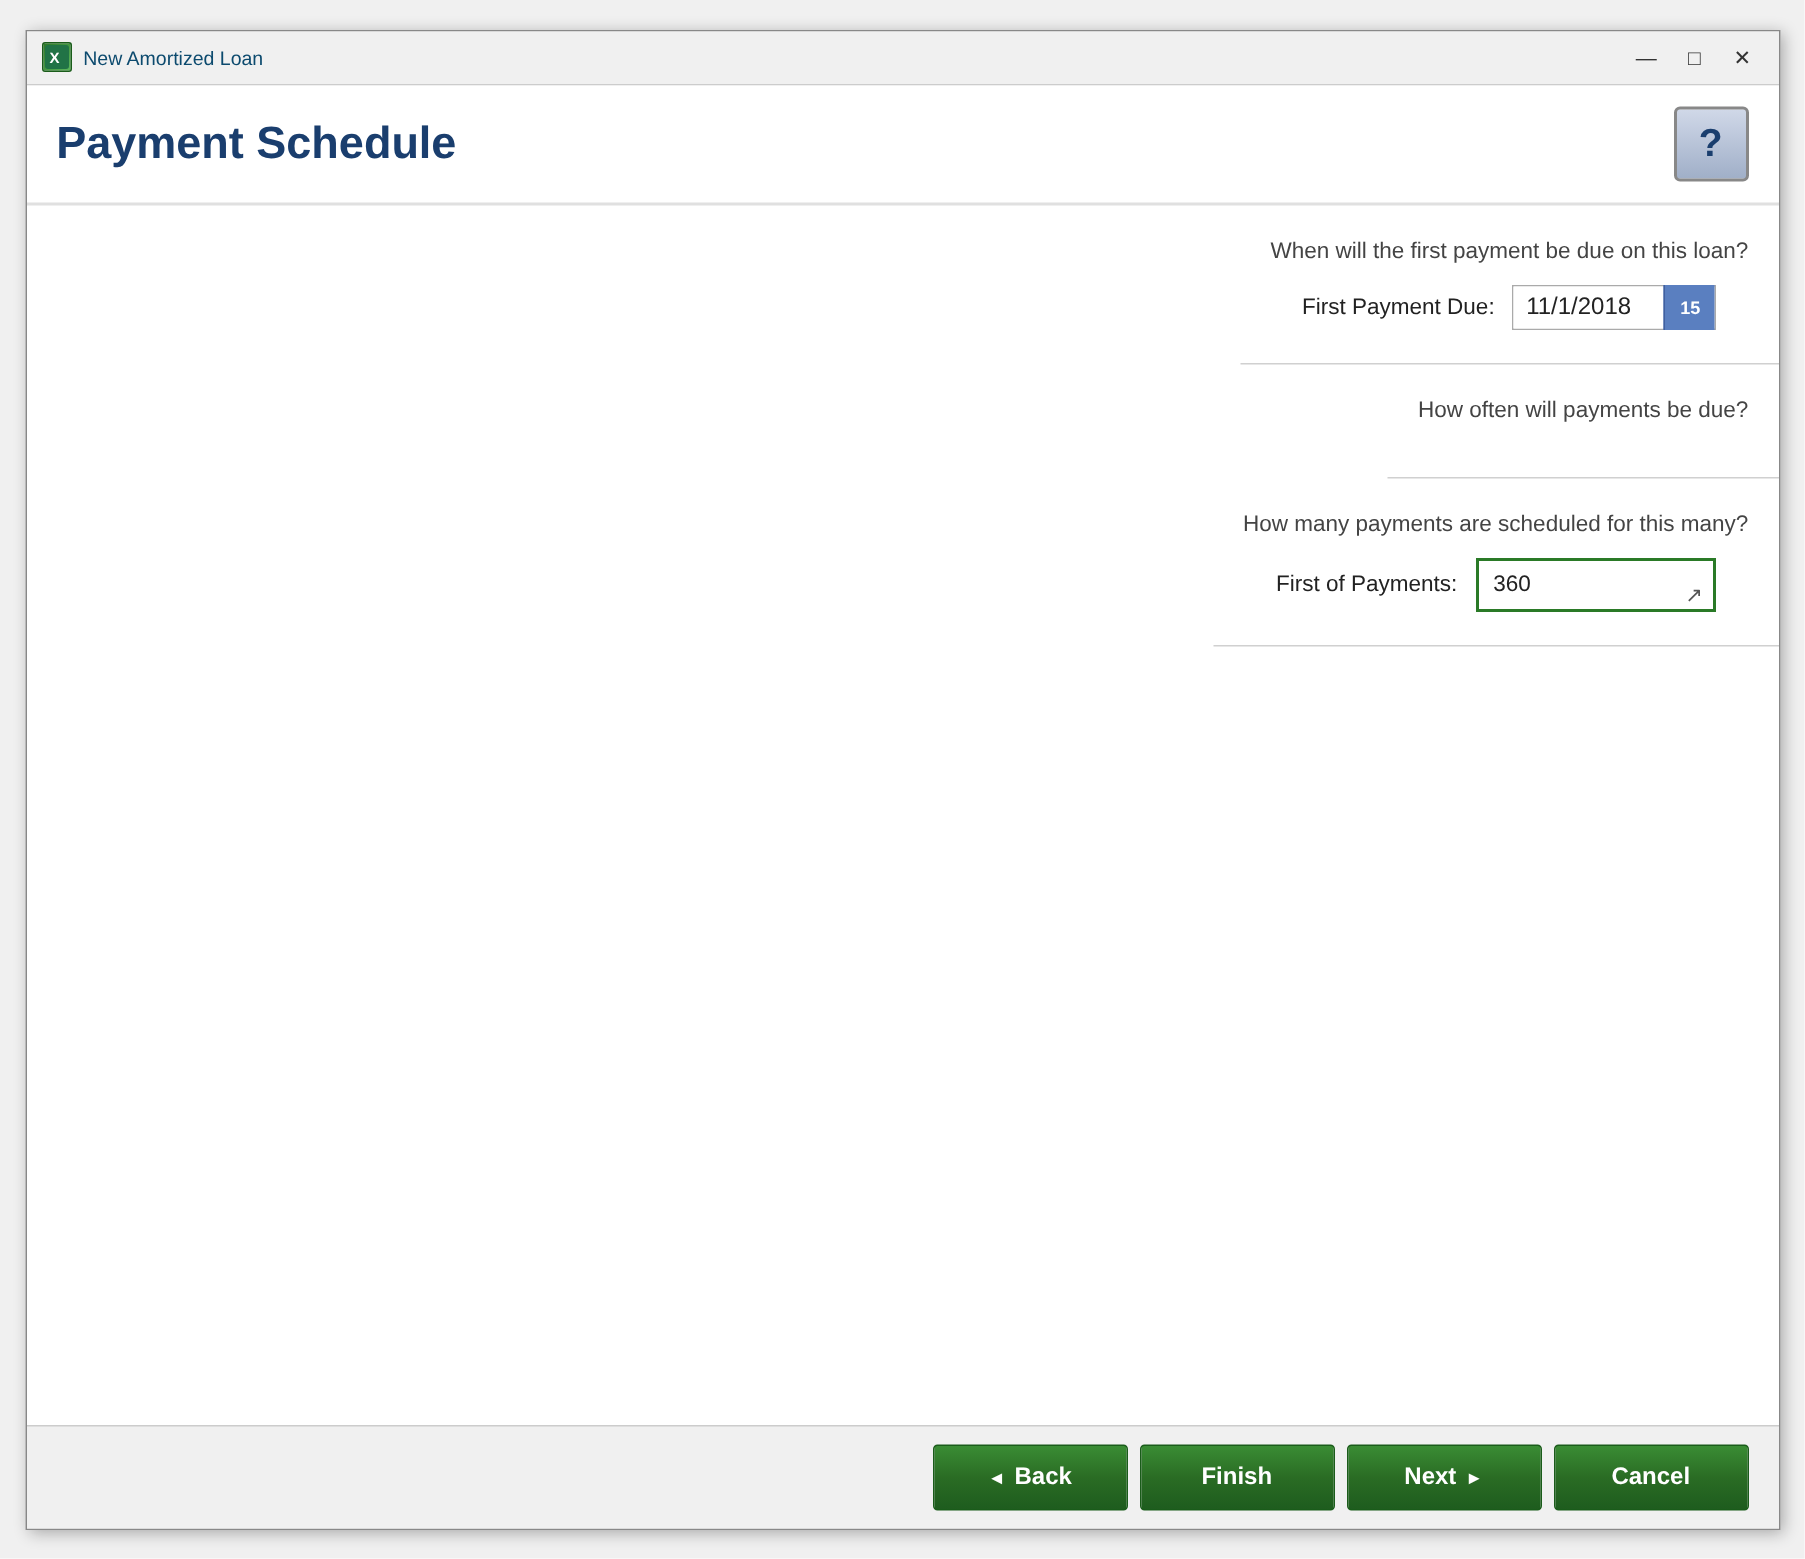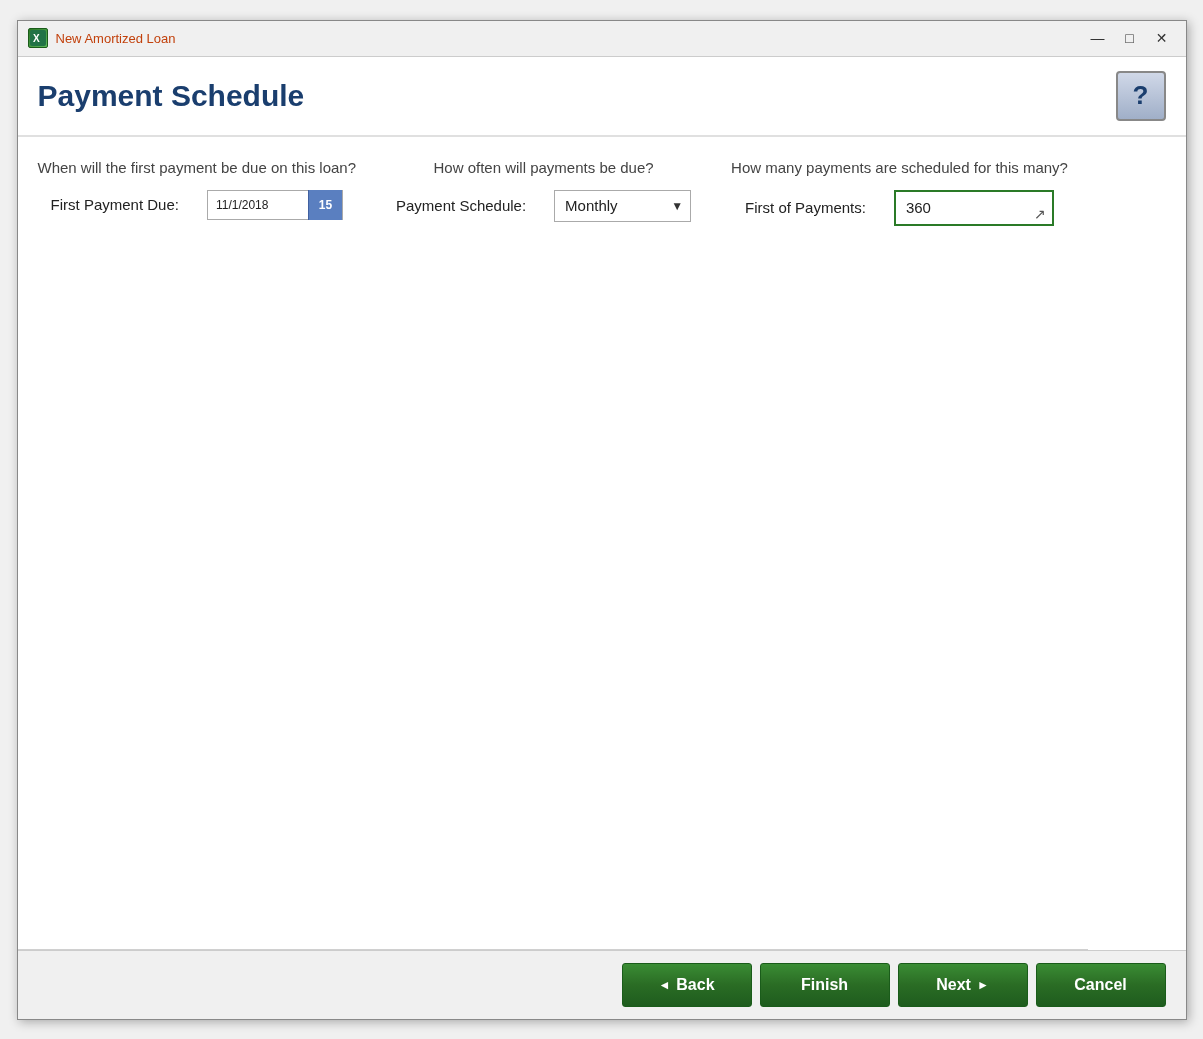--- a/index.html
+++ b/index.html
@@ -51,21 +51,21 @@
       display: flex;
       align-items: center;
       justify-content: center;
       font-size: 10px;
       color: white;
       font-weight: bold;
     }
 
     .title-bar-title {
       font-size: 13px;
-      color: #c2410c;
+      color: #0c4a6e;
     }
 
     .title-bar-controls {
       display: flex;
       gap: 4px;
     }
 
     .title-btn {
       width: 28px;
       height: 22px;
@@ -109,60 +109,61 @@
       font-size: 26px;
       color: #1a3e6e;
       font-weight: bold;
     }
 
     .content-area {
       flex: 1;
       padding: 0;
       overflow-y: auto;
       display: flex;
-      flex-direction: row;
+      flex-direction: column;
+      align-items: flex-end;
     }
 
     .section {
       padding: 22px 20px 22px;
       border-bottom: 1px solid #d0d0d0;
     }
 
     .section-question {
       text-align: center;
       font-size: 15px;
       color: #444;
       margin-bottom: 14px;
     }
 
     .form-row {
       display: flex;
       align-items: center;
       justify-content: center;
-      gap: 28px;
+      gap: 12px;
     }
 
     .form-label {
       font-size: 15px;
       color: #222;
     }
 
     .date-field {
       display: flex;
       align-items: center;
       border: 1px solid #aaa;
       background: white;
       height: 30px;
     }
 
     .date-input {
       border: none;
       outline: none;
       padding: 0 8px;
-      font-size: 12px;
+      font-size: 16px;
       height: 100%;
       width: 100px;
       background: white;
       color: #222;
     }
 
     .calendar-btn {
       width: 34px;
       height: 30px;
       background: #5a7fc0;
@@ -317,34 +318,20 @@
         <label class="form-label">First Payment Due:</label>
         <div class="date-field">
           <input class="date-input" type="text" value="11/1/2018" style="">
           <button class="calendar-btn">15</button>
         </div>
       </div>
     </div>
 
     <div class="section">
       <div class="section-question">How often will payments be due?</div>
-      <div class="form-row">
-        <label class="form-label">Payment Schedule:</label>
-        <div class="select-wrapper">
-          <select class="schedule-select">
-            <option value="Monthly">Monthly</option>
-            <option value="Weekly">Weekly</option>
-            <option value="Bi-Weekly">Bi-Weekly</option>
-            <option value="Quarterly">Quarterly</option>
-            <option value="Semi-Annually">Semi-Annually</option>
-            <option value="Annually">Annually</option>
-          </select>
-          <span class="select-arrow">▼</span>
-        </div>
-      </div>
     </div>
 
     <div class="section">
       <div class="section-question">How many payments are scheduled for this many?</div>
       <div class="form-row">
         <label class="form-label">First of Payments:</label>
         <div class="payments-input-wrapper">
           <input class="payments-input" type="text" value="360" style="">
           <span class="resize-handle">↗</span>
         </div>

